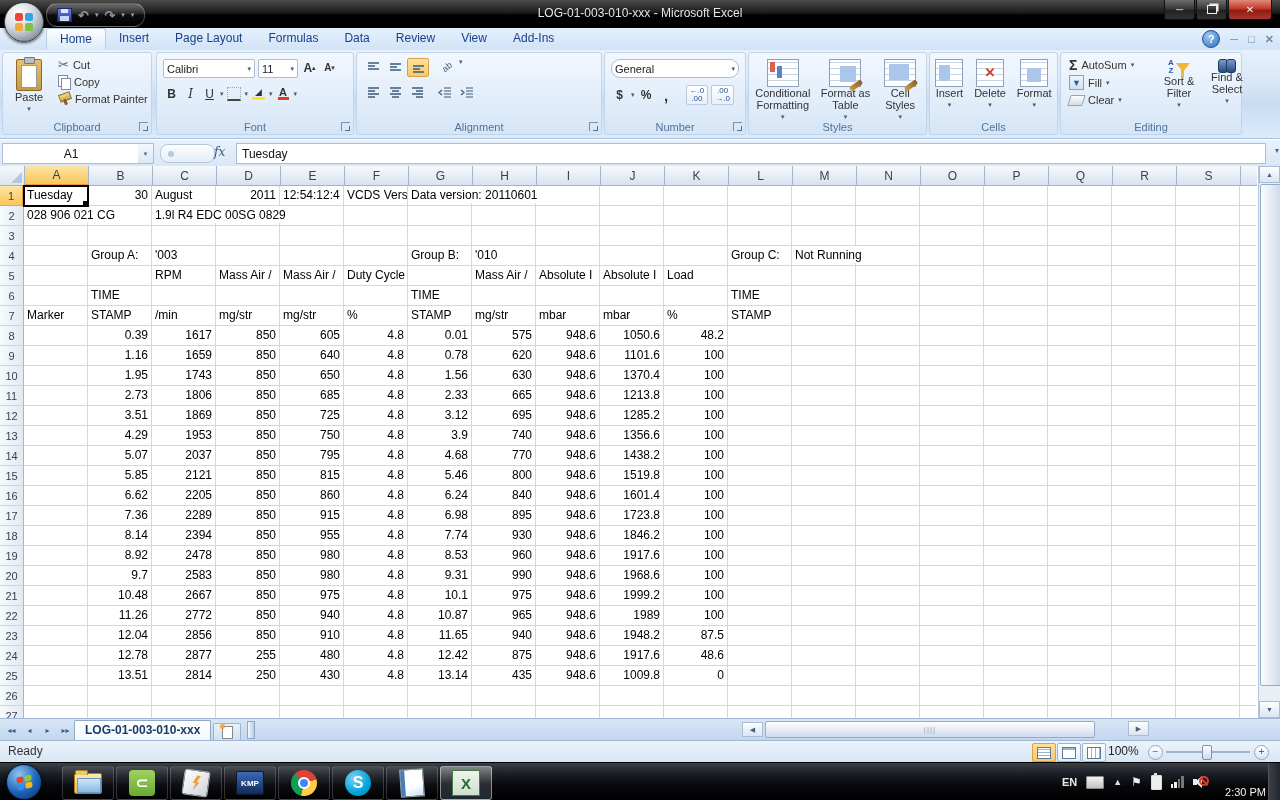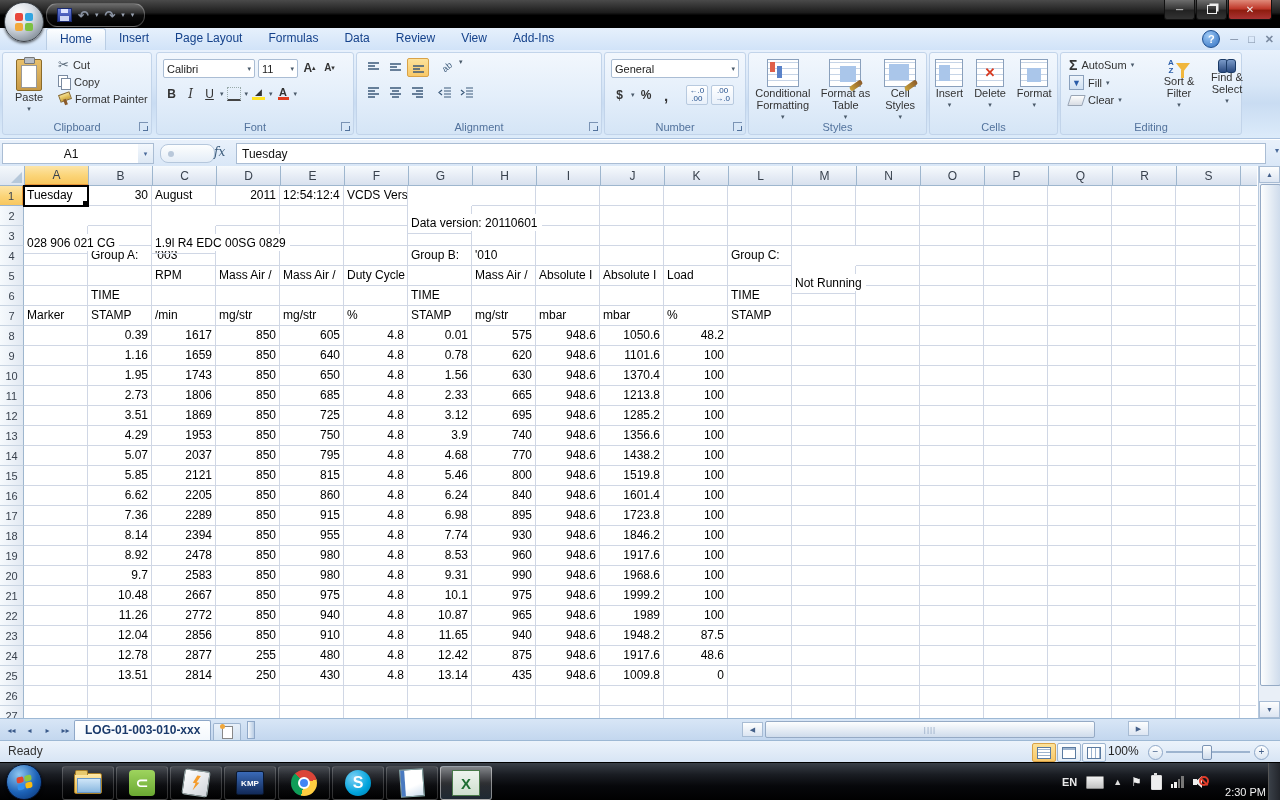--- a/index.html
+++ b/index.html
@@ -127,21 +127,21 @@
   .rnum.hl{height:19px;border-bottom:1px solid #9eb6ce;border-right:2px solid #e8973a;width:22px;}
   .hcol.fil{width:16px;border-right:none;}
   .s-row{display:flex;height:20px;}
   .rnum{width:23px;height:19px;border-right:1px solid #9eb6ce;border-bottom:1px solid #c8d4e2;
     background:linear-gradient(90deg,#f6fafd,#e2e9f2);font-size:11px;color:#39424e;
     display:flex;align-items:center;justify-content:center;}
   .cell{width:63px;height:19px;border-right:1px solid #d0d7e5;border-bottom:1px solid #d0d7e5;
     font-size:12px;color:#000;overflow:hidden;white-space:nowrap;position:relative;}
   .cell .txt{display:block;padding:2px 3px 0 3px;}
   .cell.r .txt{text-align:right;}
-  .cell.spill{overflow:visible;z-index:3;margin-top:28px;}
+  .cell.spill{overflow:visible;z-index:3;}
   .cell.spill .txt{position:absolute;left:0;top:0;background:#fff;padding:2px 4px 1px 3px;}
   .cell.sel{outline:2px solid #000;outline-offset:-1px;z-index:4;}
   .cell.sel .handle{position:absolute;right:-2px;bottom:-2px;width:5px;height:5px;background:#000;border:1px solid #fff;}
   .cell.fil2{width:16px;border-right:none;}
   
   .vscroll{position:absolute;left:1258px;top:166px;width:22px;height:552px;background:#e9eff7;border-left:1px solid #b6c8dd;}
   .sbtn{width:21px;height:17px;background:linear-gradient(#fdfefe,#dce5f2);border:1px solid #a8bcd4;
     display:flex;align-items:center;justify-content:center;color:#44608a;font-size:7px;box-sizing:border-box;}
   .vthumb{position:absolute;left:1px;top:18px;width:19px;height:500px;background:linear-gradient(90deg,#fdfefe,#cfdcec);
     border:1px solid #95aac5;border-radius:2px;}
@@ -233,20 +233,21 @@
 
   <div class="titlebar">
     <div class="qat">
       <span class="ic-save"></span>
       <span class="u">↶</span>
         <span class="dd">▾</span>
       <span class="u">↷</span>
         <span class="dd">▾</span>
       <span class="dd">▾</span>
     </div>
+    <div class="title">LOG-01-003-010-xxx - Microsoft Excel</div>
     <div class="winbtns">
       <div class="wbtn">─</div>
       <div class="wbtn">
           <span class="rest"></span>
         </div>
       <div class="wbtn close">✕</div>
     </div>
   </div>
   <div class="orb">
     <div class="orb-logo">
@@ -402,21 +403,21 @@
             <svg width="14" height="12">
               <path d="M6 2h7M6 5h7M6 8h7M6 11h7M1 4l3 2.5L1 9" stroke="#3c5a7a" stroke-width="1.2" fill="none"></path>
             </svg>
           </div>
       </div>
       <div class="glabel">Alignment</div>
       <div class="launcher"></div>
     </div>
 
     <div class="grp" style="left:604px;width:140px;">
-      <div class="selbox" style="position:absolute;left:6px;top:6px;width:120px;">
+      <div class="selbox" style="position:absolute;left:6px;top:6px;width:120px;border-radius:9px;">
           <span>General</span>
           <span class="dd">▾</span>
         </div>
       <div style="position:absolute;left:6px;top:32px;display:flex;gap:3px;align-items:center;">
         <div class="fbtn">
             <b>$</b>
           </div>
           <span class="dd">▾</span>
         <div class="fbtn">
             <b>%</b>

